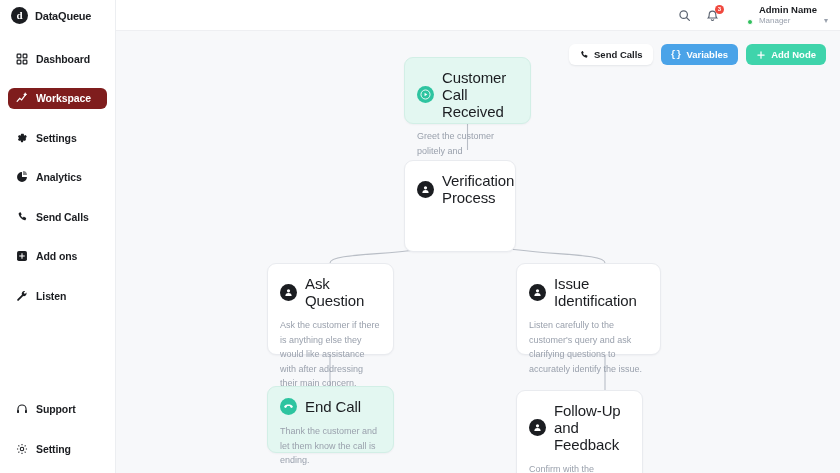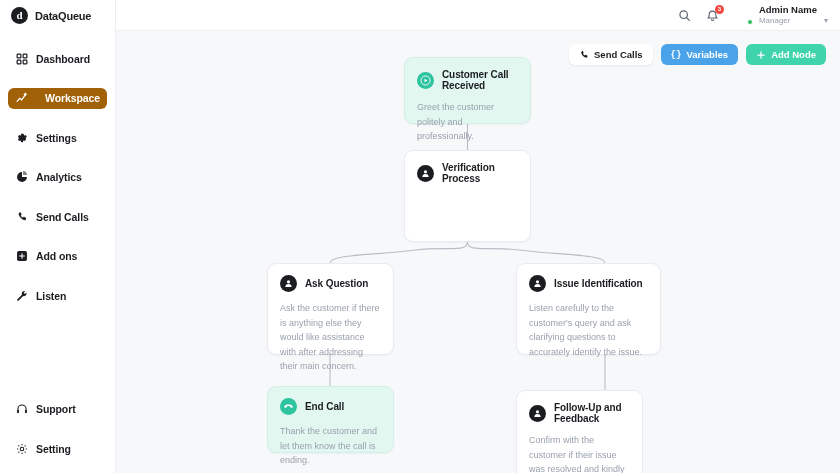--- a/index.html
+++ b/index.html
@@ -36,21 +36,21 @@
   }
   .nav { margin-top: 9px; padding: 0 8px; display: flex; flex-direction: column; }
   .nav-item {
     display: flex; align-items: center; gap: 8px;
     height: 21px; margin-bottom: 0; padding: 0 7px;
     border-radius: 6px; cursor: pointer;
     color: #1b1d21;
     margin-top: 8px;
   }
   .nav-label { font-size: 10.5px; font-weight: 600; letter-spacing: -0.1px; }
-  .nav-item.active { background: #a16207; color: #ffffff; justify-content: space-between; }
+  .nav-item.active { background: #7f1d1d; color: #ffffff; }
   .nav-item.active .nav-label { color: #ffffff; }
   .nav-icon { width: 13px; height: 13px; display: flex; align-items: center; justify-content: center; flex: 0 0 13px; }
   .nav-icon svg { width: 12px; height: 12px; display: block; }
   .nav-gap { height: 10.5px; }
   .sidebar-bottom {
     margin-top: auto; padding: 0 8px 14px 8px;
     display: flex; flex-direction: column;
   }
   .sidebar-bottom .nav-item { margin-bottom: 0; }
 
@@ -120,21 +120,21 @@
   }
   .node.mint { background: #e3f7f1; border-color: #d2efe6; }
   .node-head { display: flex; align-items: center; gap: 8px; margin-bottom: 9px; }
   .node-icon {
     width: 17px; height: 17px; border-radius: 50%;
     display: flex; align-items: center; justify-content: center; flex: 0 0 17px;
   }
   .node-icon svg { width: 11px; height: 11px; display: block; }
   .ic-dark { background: #1b1d21; color: #ffffff; }
   .ic-teal { background: #2ec4a0; color: #ffffff; }
-  .node-title { font-size: 10px; font-weight: 700; color: #1b1d21; letter-spacing: -0.1px; }
+  .node-title { font-size: 15px; font-weight: 400; color: #1b1d21; letter-spacing: -0.1px; }
   .node-desc { font-size: 9px; line-height: 1.62; color: #9aa1ad; font-weight: 400; }
 </style>
 </head>
 <body>
 
 <div id="app">
 
   <aside class="sidebar">
 
     <div class="brand">
@@ -328,21 +328,21 @@
               <svg viewBox="0 0 16 16" fill="none">
                 <circle cx="8" cy="8" r="6.6" fill="none" stroke="#fff" stroke-width="1.3"></circle>
                 <path d="M6.6 5.4 L10.6 8 L6.6 10.6 Z" fill="#fff"></path>
               </svg>
             </span>
             <span class="node-title">Customer Call Received</span>
           </div>
           <div class="node-desc">Greet the customer politely and professionally.</div>
         </div>
 
-        <div class="node" style="left:288px; top:119px; width:127px; height:92px;">
+        <div class="node" style="left:288px; top:129px; width:112px; height:92px;">
           <div class="node-head">
             <span class="node-icon ic-dark">
               <svg viewBox="0 0 16 16" fill="#fff">
                 <circle cx="8" cy="5.6" r="2.3"></circle>
                 <path d="M3.4 13.2a4.6 4.6 0 0 1 9.2 0z"></path>
               </svg>
             </span>
             <span class="node-title">Verification Process</span>
           </div>
         </div>

